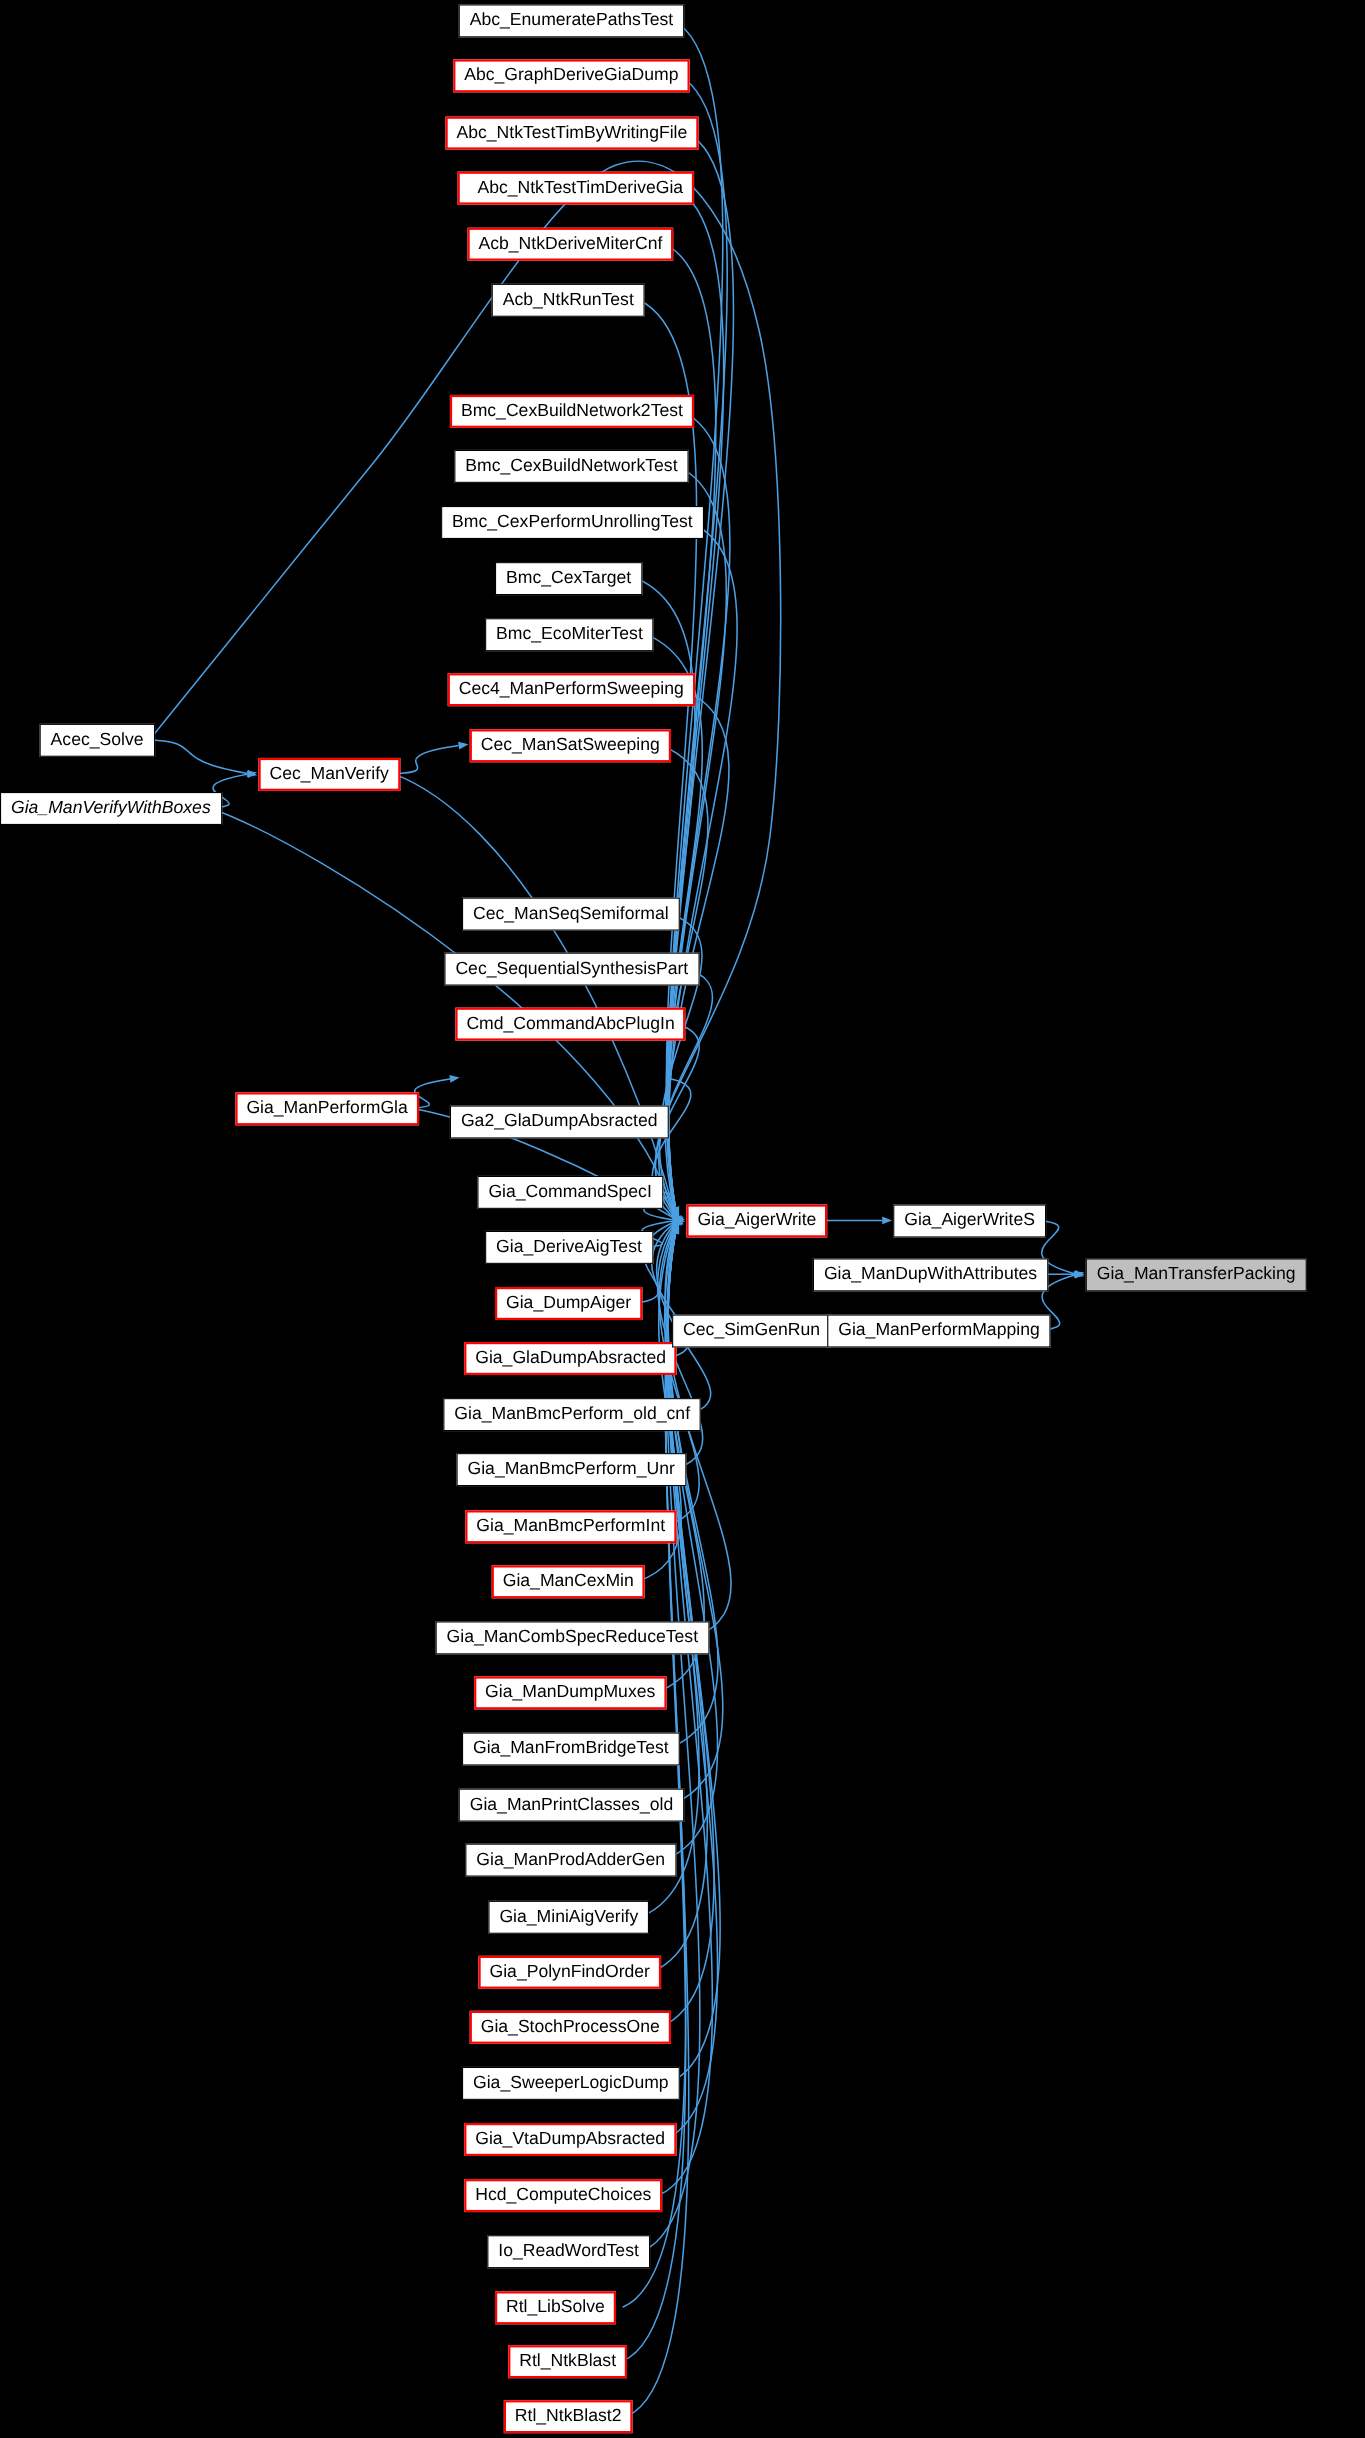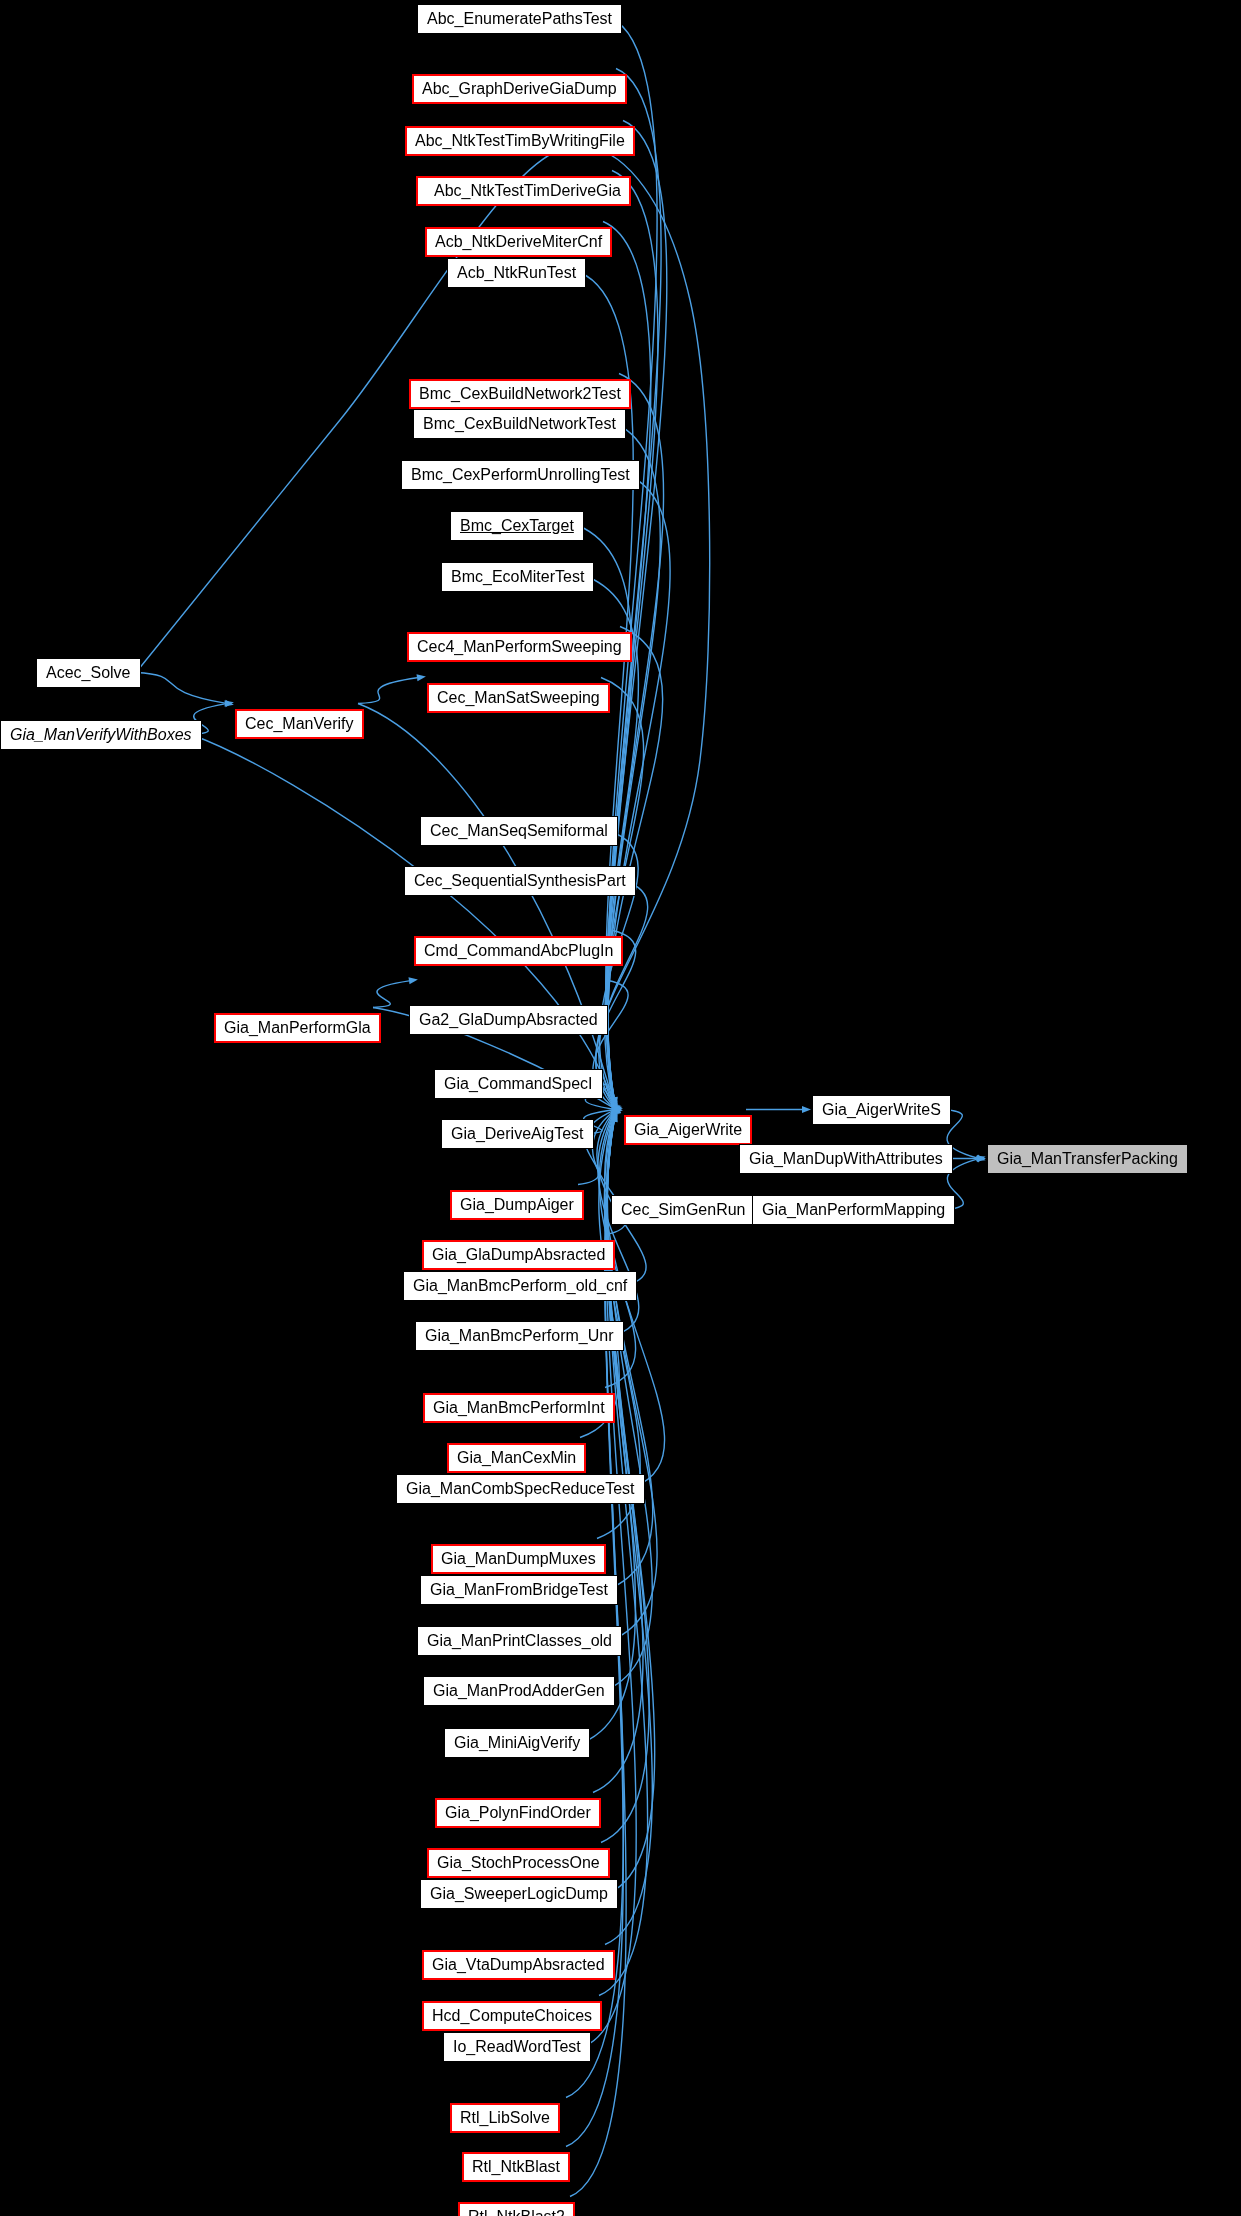--- a/index.html
+++ b/index.html
@@ -3,21 +3,21 @@
 <meta charset="utf-8">
 <style>
   html,body{margin:0;padding:0;background:var(--bg,#000);}
   #canvas{position:relative;width:1241px;height:2216px;background:var(--bg,#000);
           font-family:"Liberation Sans",sans-serif;overflow:hidden;}
   #edges{position:absolute;left:0;top:0;}
   #nodes{position:absolute;left:0;top:0;width:100%;height:100%;}
   .node{position:absolute;box-sizing:border-box;background:var(--nodefill,#fff);
         color:var(--nodetext,#000);border:1px solid var(--nodeborder,#000);
         padding:6px 9px;font-size:16px;line-height:1;white-space:nowrap;cursor:pointer;}
-  .node.red{border:2px solid var(--hl,#f00);padding:5px 8px;margin-top:20px;}
+  .node.red{border:2px solid var(--hl,#f00);padding:5px 8px;}
   .node.target{background:var(--targetfill,#bfbfbf);cursor:default;}
 </style>
 </head>
 <body>
 
 <div id="canvas">
   <svg id="edges" width="1241" height="2216" viewBox="0 0 1241 2216">
       <path d="M611 18.5 C731 68.5 574 877.5 614 1097.5" fill="none" stroke="#4b9fe3" stroke-width="1.4"></path>
       <polygon points="615.6099689437998,1106.3548291908992 610.5564553146503,1098.1260990337 617.4435446853497,1096.8739009663" fill="#4b9fe3"></polygon>
       <path d="M616 68.5 C736 118.5 574 877.5 614 1097.5" fill="none" stroke="#4b9fe3" stroke-width="1.4"></path>
@@ -128,21 +128,21 @@
   <div id="nodes">
       <div class="node normal" style="left: 417px; top: 4px;">Abc_EnumeratePathsTest</div>
       <div class="node red" style="left: 412px; top: 54px;">Abc_GraphDeriveGiaDump</div>
       <div class="node red" style="left: 405px; top: 106px;">Abc_NtkTestTimByWritingFile</div>
       <div class="node red" style="left: 416px; top: 156px; padding-left: 16px;">Abc_NtkTestTimDeriveGia</div>
       <div class="node red" style="left: 425px; top: 207px;">Acb_NtkDeriveMiterCnf</div>
       <div class="node normal" style="left: 447px; top: 258px;">Acb_NtkRunTest</div>
       <div class="node red" style="left: 409px; top: 359px;">Bmc_CexBuildNetwork2Test</div>
       <div class="node normal" style="left: 413px; top: 409px;">Bmc_CexBuildNetworkTest</div>
       <div class="node normal" style="left: 401px; top: 460px;">Bmc_CexPerformUnrollingTest</div>
-      <div class="node normal" style="left: 450px; top: 511px; text-decoration: underline;">Bmc_CexTarget</div>
+      <div class="node normal" style="left: 450px; top: 511px;">Bmc_CexTarget</div>
       <div class="node normal" style="left: 441px; top: 562px;">Bmc_EcoMiterTest</div>
       <div class="node red" style="left: 407px; top: 612px;">Cec4_ManPerformSweeping</div>
       <div class="node red" style="left: 427px; top: 663px;">Cec_ManSatSweeping</div>
       <div class="node normal" style="left: 420px; top: 816px;">Cec_ManSeqSemiformal</div>
       <div class="node normal" style="left: 404px; top: 866px;">Cec_SequentialSynthesisPart</div>
       <div class="node red" style="left: 414px; top: 916px;">Cmd_CommandAbcPlugIn</div>
       <div class="node normal" style="left: 409px; top: 966px; margin-top: 39px;">Ga2_GlaDumpAbsracted</div>
       <div class="node normal" style="left: 434px; top: 1069px;">Gia_CommandSpecI</div>
       <div class="node normal" style="left: 441px; top: 1119px;">Gia_DeriveAigTest</div>
       <div class="node red" style="left: 450px; top: 1170px;">Gia_DumpAiger</div>

